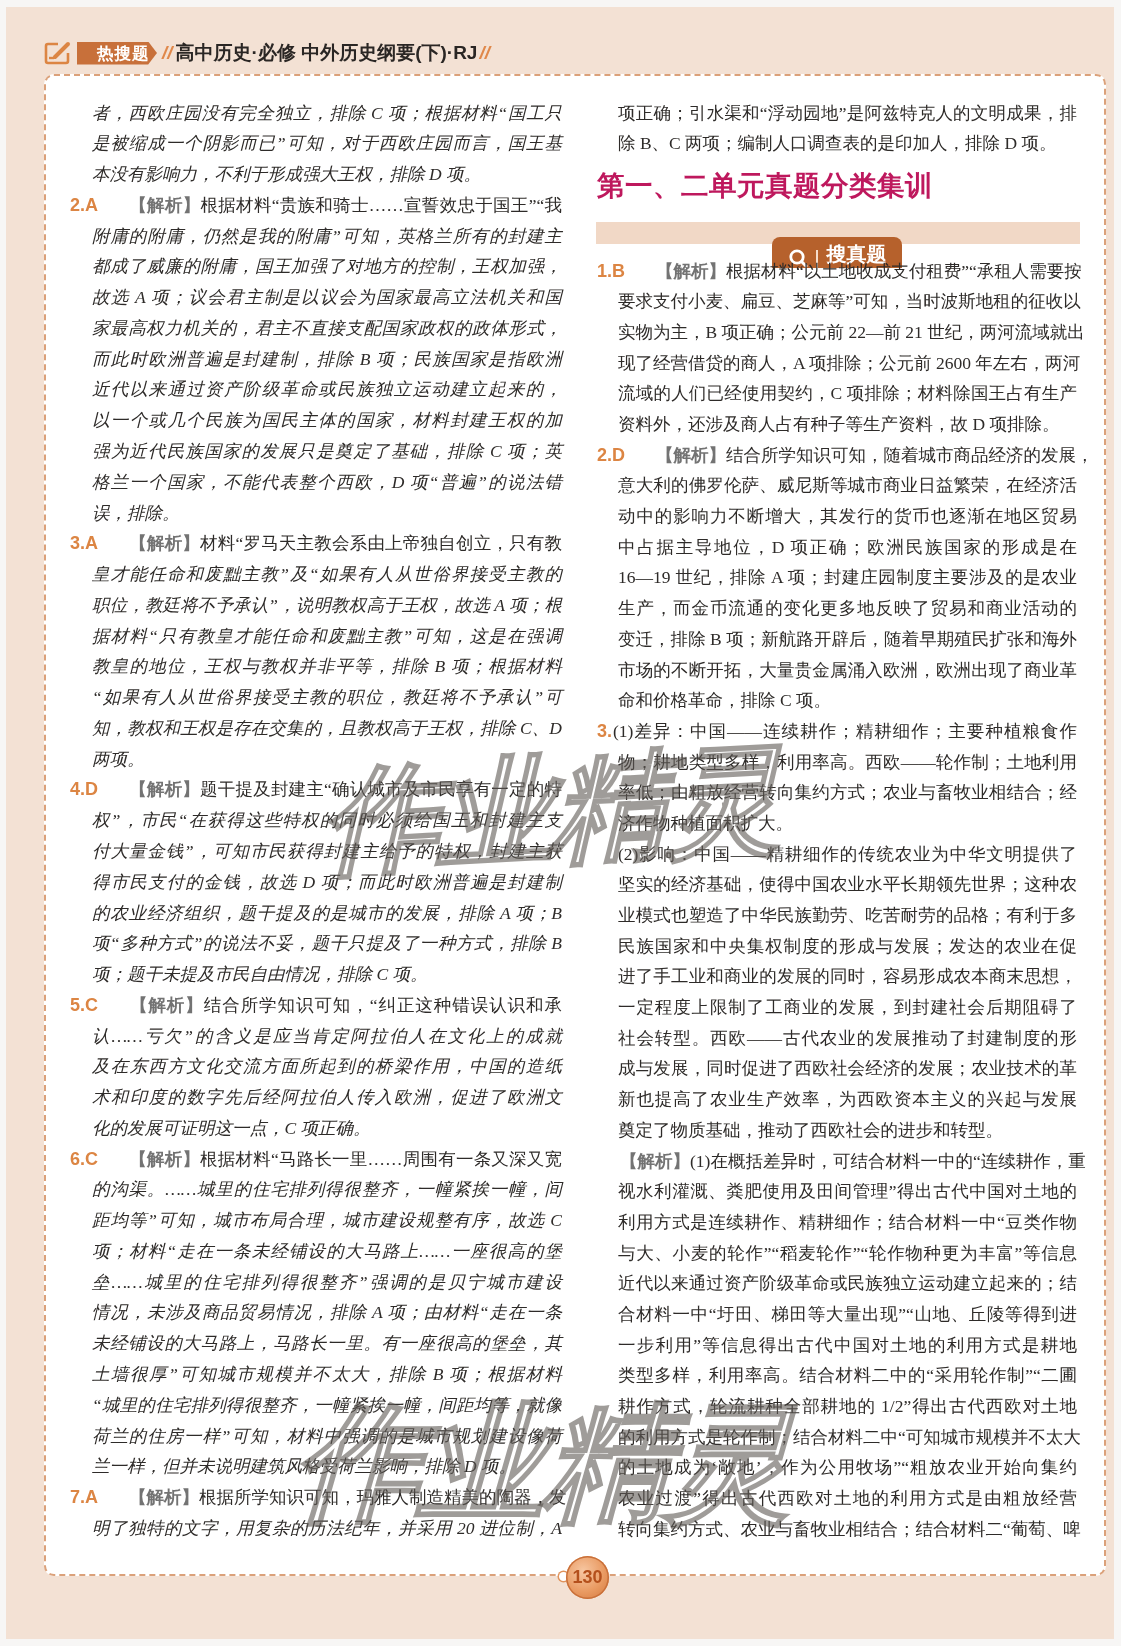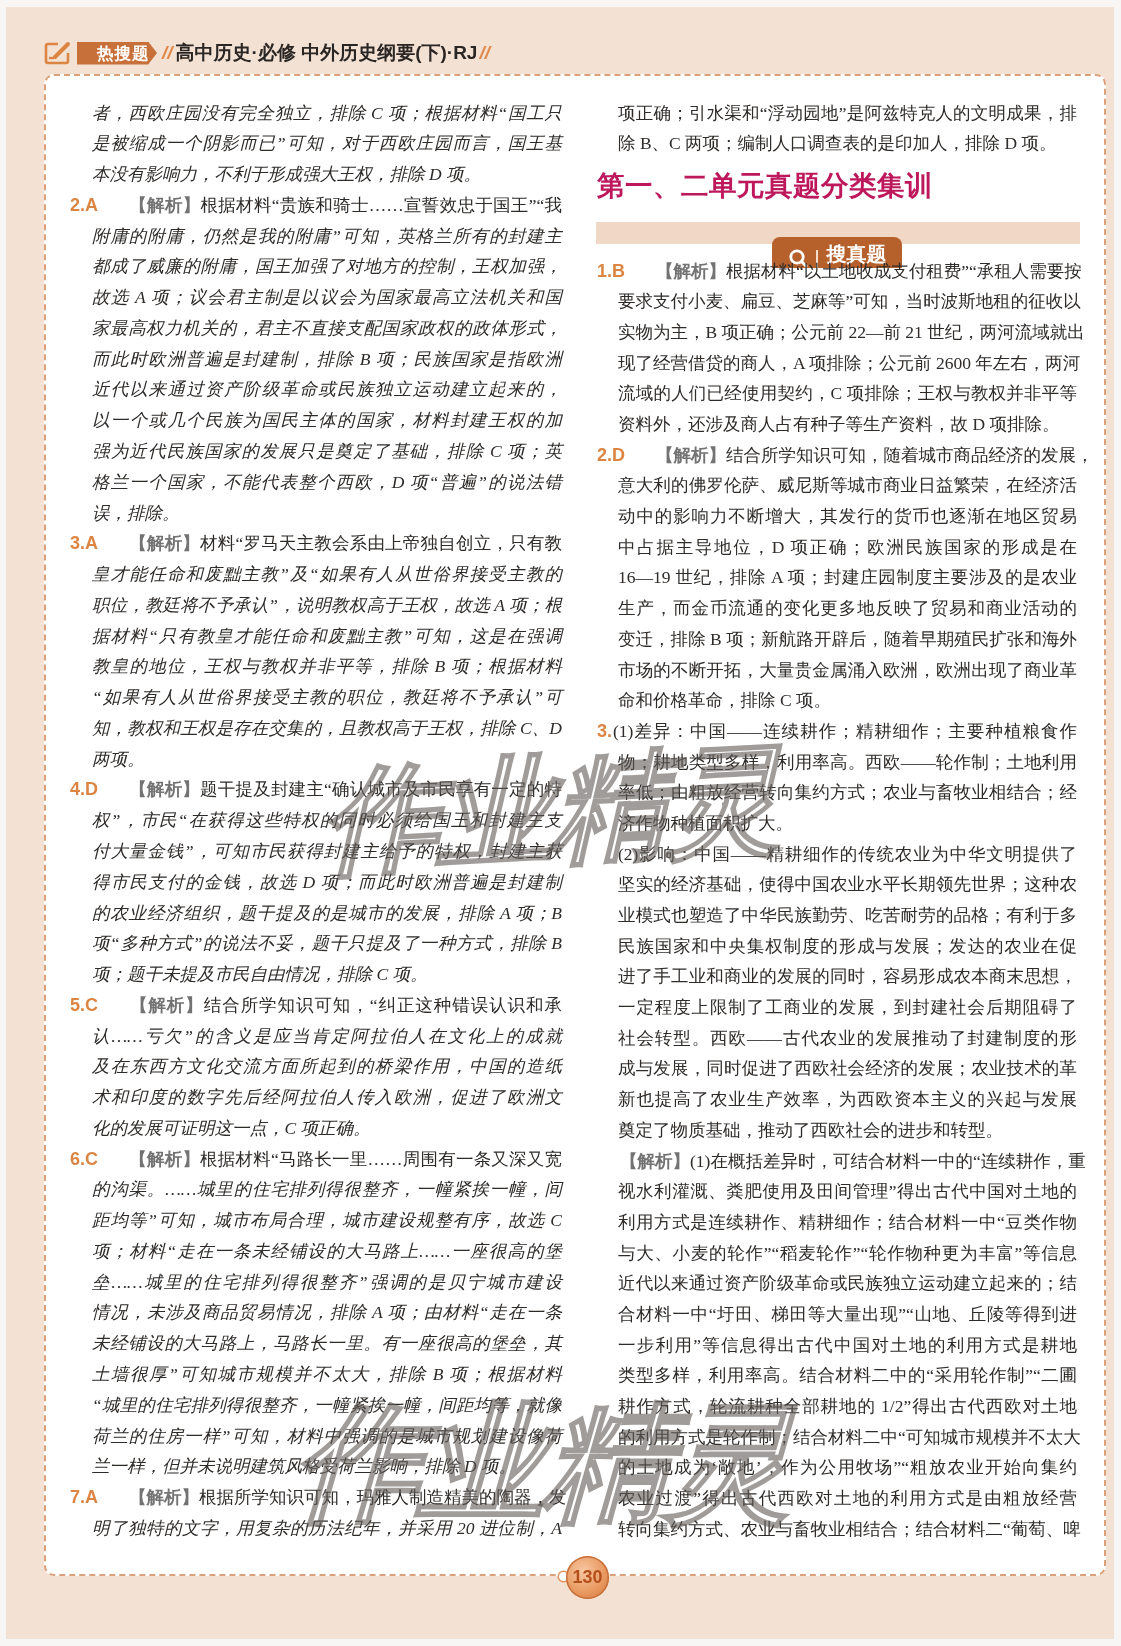--- a/index.html
+++ b/index.html
@@ -196,21 +196,21 @@
   <span class="divider"></span>
   <span>搜真题</span>
 </div>
 
 <div class="col col-right">
 
   <div class="line"><span class="ans-label">1.B</span><span class="ans-tag">【解析】</span><span>根据材料“以土地收成支付租费”“承租人需要按</span></div>
   <div class="line indent">要求支付小麦、扁豆、芝麻等”可知，当时波斯地租的征收以</div>
   <div class="line indent">实物为主，B 项正确；公元前 22—前 21 世纪，两河流域就出</div>
   <div class="line indent">现了经营借贷的商人，A 项排除；公元前 2600 年左右，两河</div>
-  <div class="line indent">流域的人们已经使用契约，C 项排除；王权与教权并非平等</div>
+  <div class="line indent">流域的人们已经使用契约，C 项排除；材料除国王占有生产</div>
   <div class="line indent end">资料外，还涉及商人占有种子等生产资料，故 D 项排除。</div>
 
   <div class="line"><span class="ans-label">2.D</span><span class="ans-tag">【解析】</span><span>结合所学知识可知，随着城市商品经济的发展，</span></div>
   <div class="line indent">意大利的佛罗伦萨、威尼斯等城市商业日益繁荣，在经济活</div>
   <div class="line indent">动中的影响力不断增大，其发行的货币也逐渐在地区贸易</div>
   <div class="line indent">中占据主导地位，D 项正确；欧洲民族国家的形成是在</div>
   <div class="line indent">16—19 世纪，排除 A 项；封建庄园制度主要涉及的是农业</div>
   <div class="line indent">生产，而金币流通的变化更多地反映了贸易和商业活动的</div>
   <div class="line indent">变迁，排除 B 项；新航路开辟后，随着早期殖民扩张和海外</div>
   <div class="line indent">市场的不断开拓，大量贵金属涌入欧洲，欧洲出现了商业革</div>

